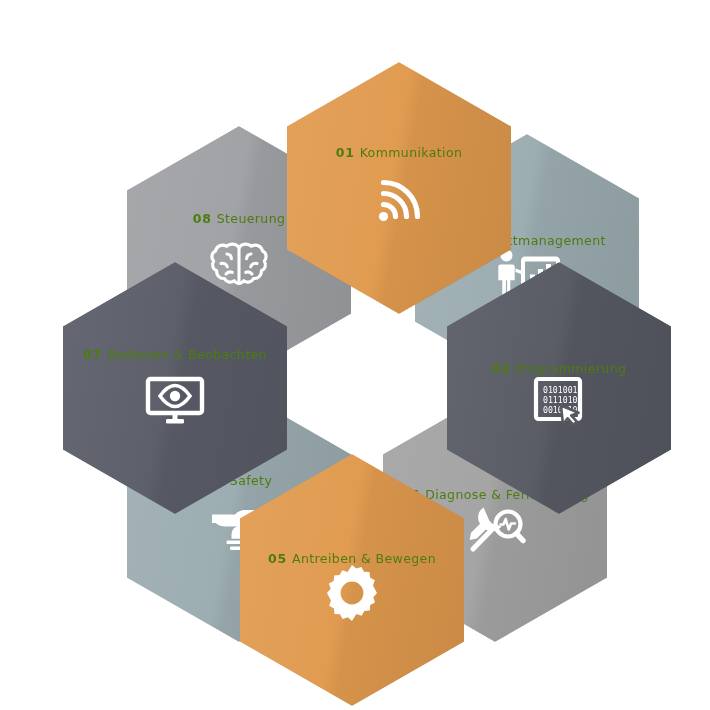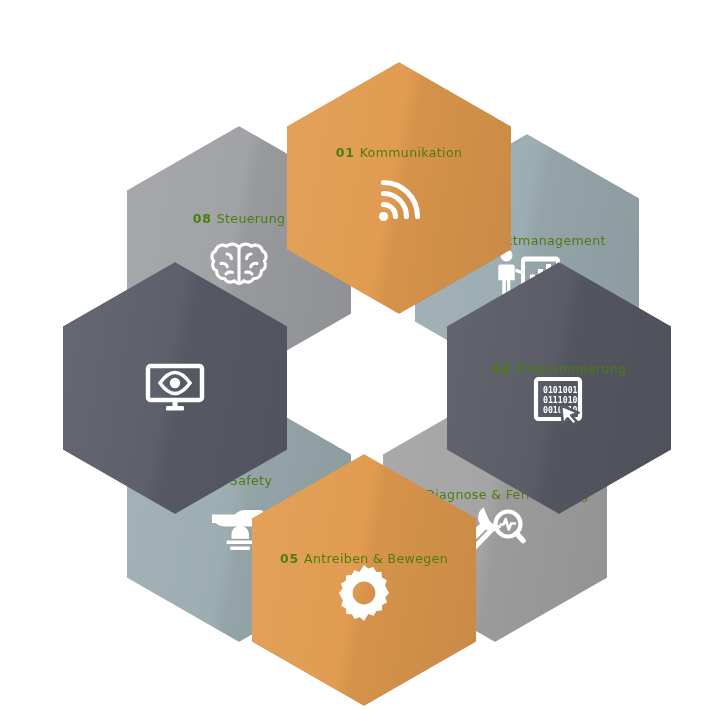--- a/index.html
+++ b/index.html
@@ -54,36 +54,35 @@
     line-height: 1;
   }
   .hex .label .num {
     font-weight: bold;
     margin-right: 5px;
     letter-spacing: 0.8px;
   }
   .hex .icon {
     display: block;
     line-height: 0;
-    font-weight: bold;
   }
   .hex .icon svg { display: block; }
 
   
   .lbl-top .label { margin-bottom: 14px; }
   
   .lbl-bottom { flex-direction: column-reverse; }
   .lbl-bottom .label { margin-top: 14px; }
 
   
   .p01 { left: 287px; top:  62px; }
   .p02 { left: 415px; top: 134px; }
   .p03 { left: 447px; top: 262px; }
   .p04 { left: 383px; top: 390px; }
-  .p05 { left: 252px; top: 454px; }
+  .p05 { left: 240px; top: 454px; }
   .p06 { left: 127px; top: 390px; }
   .p07 { left:  63px; top: 262px; }
   .p08 { left: 127px; top: 126px; }
 
   
   .z-hi  { z-index: 6; }
   .z-lo  { z-index: 2; }
 
   .drop {
     filter: drop-shadow(3px 4px 6px rgba(0,0,0,0.22));
@@ -224,20 +223,23 @@
           <path d="M28 0l4.2 3.6 5.2-1.7 2.6 4.8 5.5.4.5 5.5 4.8 2.7-1.8 5.2L53 28l-3.7 4.2 1.7 5.2-4.8 2.7-.4 5.5-5.5.4-2.7 4.8-5.2-1.8L28 56l-4.2-3.7-5.2 1.8-2.7-4.8-5.5-.4-.4-5.5-4.8-2.7 1.7-5.2L3 28l3.7-4.2-1.8-5.2L9.7 16l.4-5.5 5.5-.4 2.7-4.8 5.2 1.7zM28 16.6a11.4 11.4 0 1 0 0 22.8 11.4 11.4 0 0 0 0-22.8z"></path>
         </svg>
       </span>
     </div>
   </div>
 
   <div class="hex p07 z-hi drop">
     <div class="face" style="background: rgb(90, 93, 104);"></div>
     <div class="sheen"></div>
     <div class="content lbl-top">
+      <div class="label">
+        <span class="num">07</span><span>Bedienen &amp; Beobachten</span>
+      </div>
       <span class="icon">
         <svg width="62" height="52" viewBox="0 0 62 52" fill="none">
           <rect x="4" y="4" width="54" height="34" rx="2.5" stroke="#ffffff" stroke-width="4.4"></rect>
           <path d="M16 21c5-7 10-10.5 15-10.5S41 14 46 21c-5 7-10 10.5-15 10.5S21 28 16 21z" stroke="#ffffff" stroke-width="3.6"></path>
           <circle cx="31" cy="21" r="5.2" fill="#ffffff"></circle>
           <rect x="22" y="44" width="18" height="4.6" rx="1.4" fill="#ffffff"></rect>
           <rect x="28.5" y="38" width="5" height="6" fill="#ffffff"></rect>
         </svg>
       </span>
     </div>

